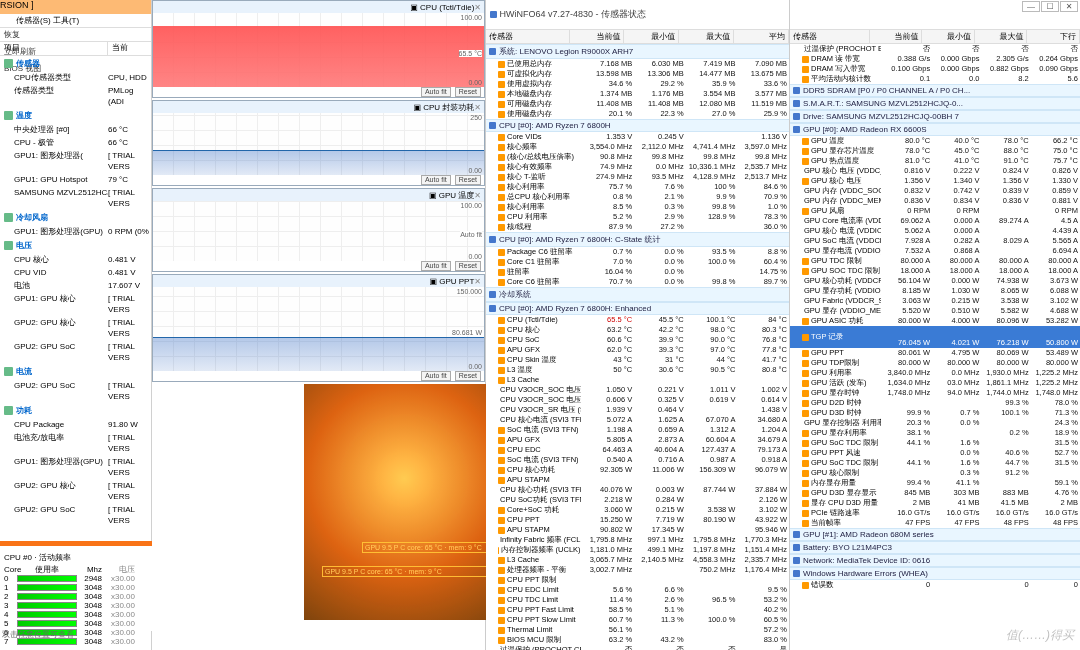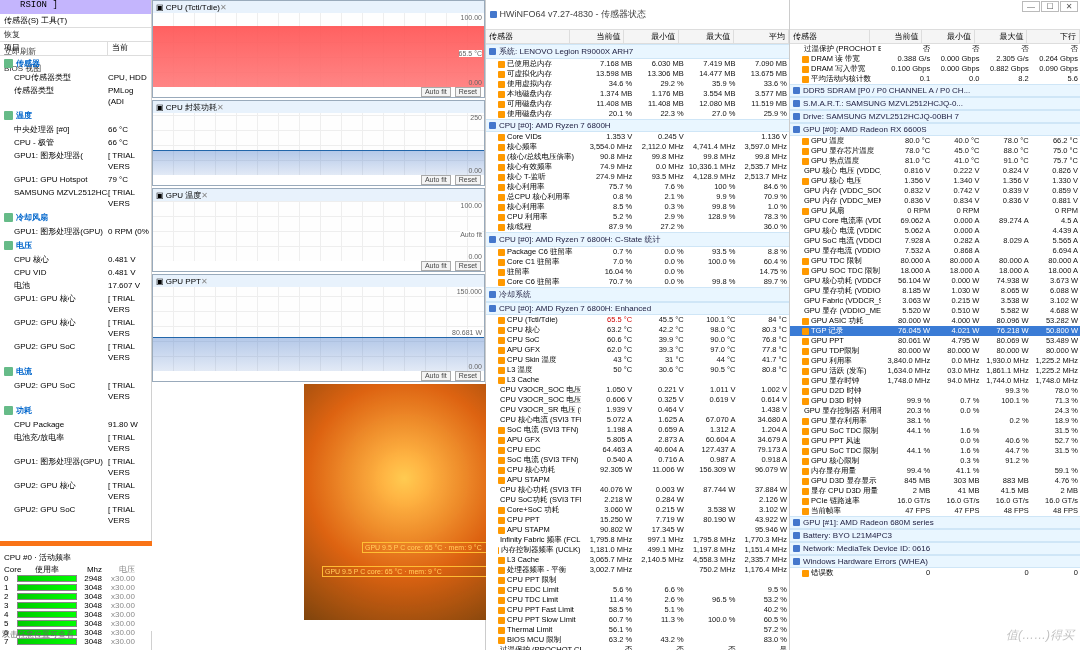--- a/index.html
+++ b/index.html
@@ -1,21 +1,21 @@
 <!DOCTYPE html>
 <html><head>
 <meta charset="utf-8">
 <style>
 * { margin:0; padding:0; box-sizing:border-box; font-family:"Microsoft YaHei",Tahoma,Arial,sans-serif; }
 body { width:1080px; height:650px; background:#fff; overflow:hidden; font-size:8px; color:#000; position:relative; }
 
 
 .p-tree { position:absolute; left:0; top:0; width:152px; height:650px; border-right:1px solid #d0d0d0; background:#fff; }
-.p-tree .hdr { height:14px; background:#c4b5fd; font-size:9px; padding-left:20px;font-family:Liberation Mono, monospace; }
-.p-tree .menu { height:14px; border-bottom:1px solid #ddd; padding:1px 4px; }
+.p-tree .hdr { height:14px; background:#fdba74; font-size:9px; padding-left:0; }
+.p-tree .menu { height:14px; border-bottom:1px solid #ddd; padding:1px 16px; }
 .p-tree .tb { height:14px; border-bottom:1px solid #ddd; padding:1px 4px; display:flex; gap:6px;flex-direction:column; }
 .p-tree .tb span { color:#333; }
 .p-tree .cols { height:14px; border-bottom:1px solid #ddd; display:flex; }
 .p-tree .cols span:first-child{ width:108px; padding-left:4px; border-right:1px solid #ddd;}
 .p-tree .cols span:last-child{ flex:1; padding-left:4px;}
 .p-tree .bd { overflow:hidden; }
 .sec { padding:2px 4px; display:flex; align-items:center; gap:3px; }
 .sec .ic { width:9px; height:9px; display:inline-block; }
 .row { display:flex; padding:1px 0 1px 14px; line-height:11px; }
 .row .lab{ width:94px; overflow:hidden; white-space:nowrap; }
@@ -30,21 +30,21 @@
 .core-r{ display:flex; align-items:center; height:9px; gap:3px;}
 .core-r .n{width:10px;}
 .core-r .bar{width:60px; height:7px; background:linear-gradient(90deg,#0c0,#0f0); border:1px solid #888;}
 .core-r .m{width:22px; text-align:right;}
 .core-r .v{width:30px; text-align:right; color:#888;}
 .hint{position:absolute;left:2px;bottom:10px;font-size:8px;color:#666;}
 
 
 .p-graphs{ position:absolute; left:152px; top:0; width:334px; height:650px; border-right:1px solid #ccc;}
 .gbox{ border:1px solid #9ab; margin:0 0 2px 0; background:#fff; }
-.gbox .gt{ height:12px; background:#e8f2fc; padding:0 3px; display:flex; align-items:center; justify-content:flex-start; font-size:8px;}
+.gbox .gt{ height:12px; background:#e8f2fc; padding:0 3px; display:flex; align-items:center; justify-content:flex-end; font-size:8px;}
 .gbox .gt .cls{ color:#888;}
 .gplot{ position:relative; background:#fefefe; }
 .gplot .grid{position:absolute;inset:0;background:repeating-linear-gradient(0deg,transparent 0 14px,#eee 14px 15px),repeating-linear-gradient(90deg,transparent 0 20px,#eee 20px 21px);}
 .gfoot{height:10px;display:flex;justify-content:flex-end;gap:4px;padding:0 3px;font-size:7px;color:#444;}
 .gfoot .btn{border:1px solid #aaa;padding:0 3px;background:#f4f4f4;}
 .rlab{position:absolute;right:2px;font-size:7px;color:#666;}
 .fill-red{background:linear-gradient(180deg,rgba(255,80,80,.9),rgba(255,120,120,.9));}
 .fill-blue{background:linear-gradient(180deg,rgba(70,120,200,.4),rgba(70,120,200,.15));border-top:1px solid #26a;}
 
 
@@ -67,21 +67,21 @@
 .colh{height:14px;background:#f5f5f5;border-bottom:1px solid #ddd;display:flex;font-size:8px;}
 .colh span{padding:1px 3px;border-right:1px solid #ddd;}
 .colh .c0{flex:1.6}
 .colh .c1,.colh .c2,.colh .c3,.colh .c4{flex:1;text-align:right;}
 .dg{overflow:auto;height:calc(100% - 40px);}
 .dsec{background:#e9f6ff;border-top:1px solid #cfe6f7;border-bottom:1px solid #cfe6f7;padding:1px 3px;font-size:8px;color:#224;display:flex;align-items:center;gap:3px;}
 .drow{display:flex;font-size:7.5px;line-height:10px;padding:0 2px;}
 .drow .c0{flex:1.6;display:flex;align-items:center;gap:2px;padding-left:10px;overflow:hidden;white-space:nowrap;}
 .drow .c1,.drow .c2,.drow .c3,.drow .c4{flex:1;text-align:right;color:#111;}
 .drow.hl{background:#3a7bd5;color:#fff;}
-.drow.hl .c1,.drow.hl .c2,.drow.hl .c3,.drow.hl .c4{color:#fff;}
+.drow.hl .c1,.drow.hl .c2,.drow.hl .c3,.drow.hl .c4{color:#fff;margin-top:12px;}
 .drow .c1.red{color:#c00;}
 .dot{width:7px;height:7px;border-radius:1px;display:inline-block;}
 .d-o{background:#f90;} .d-b{background:#47c;}
 .arr{display:flex;gap:3px;padding:3px;}
 .arr span{width:13px;height:11px;background:#3a7bd5;clip-path:polygon(0 50%,40% 0,40% 30%,100% 30%,100% 70%,40% 70%,40% 100%);}
 .arr span.r{transform:scaleX(-1);}
 .stub{position:absolute;right:6px;bottom:6px;font-size:12px;color:rgba(0,0,0,.25);font-style:italic;}
 </style>
 </head>
 <body>

